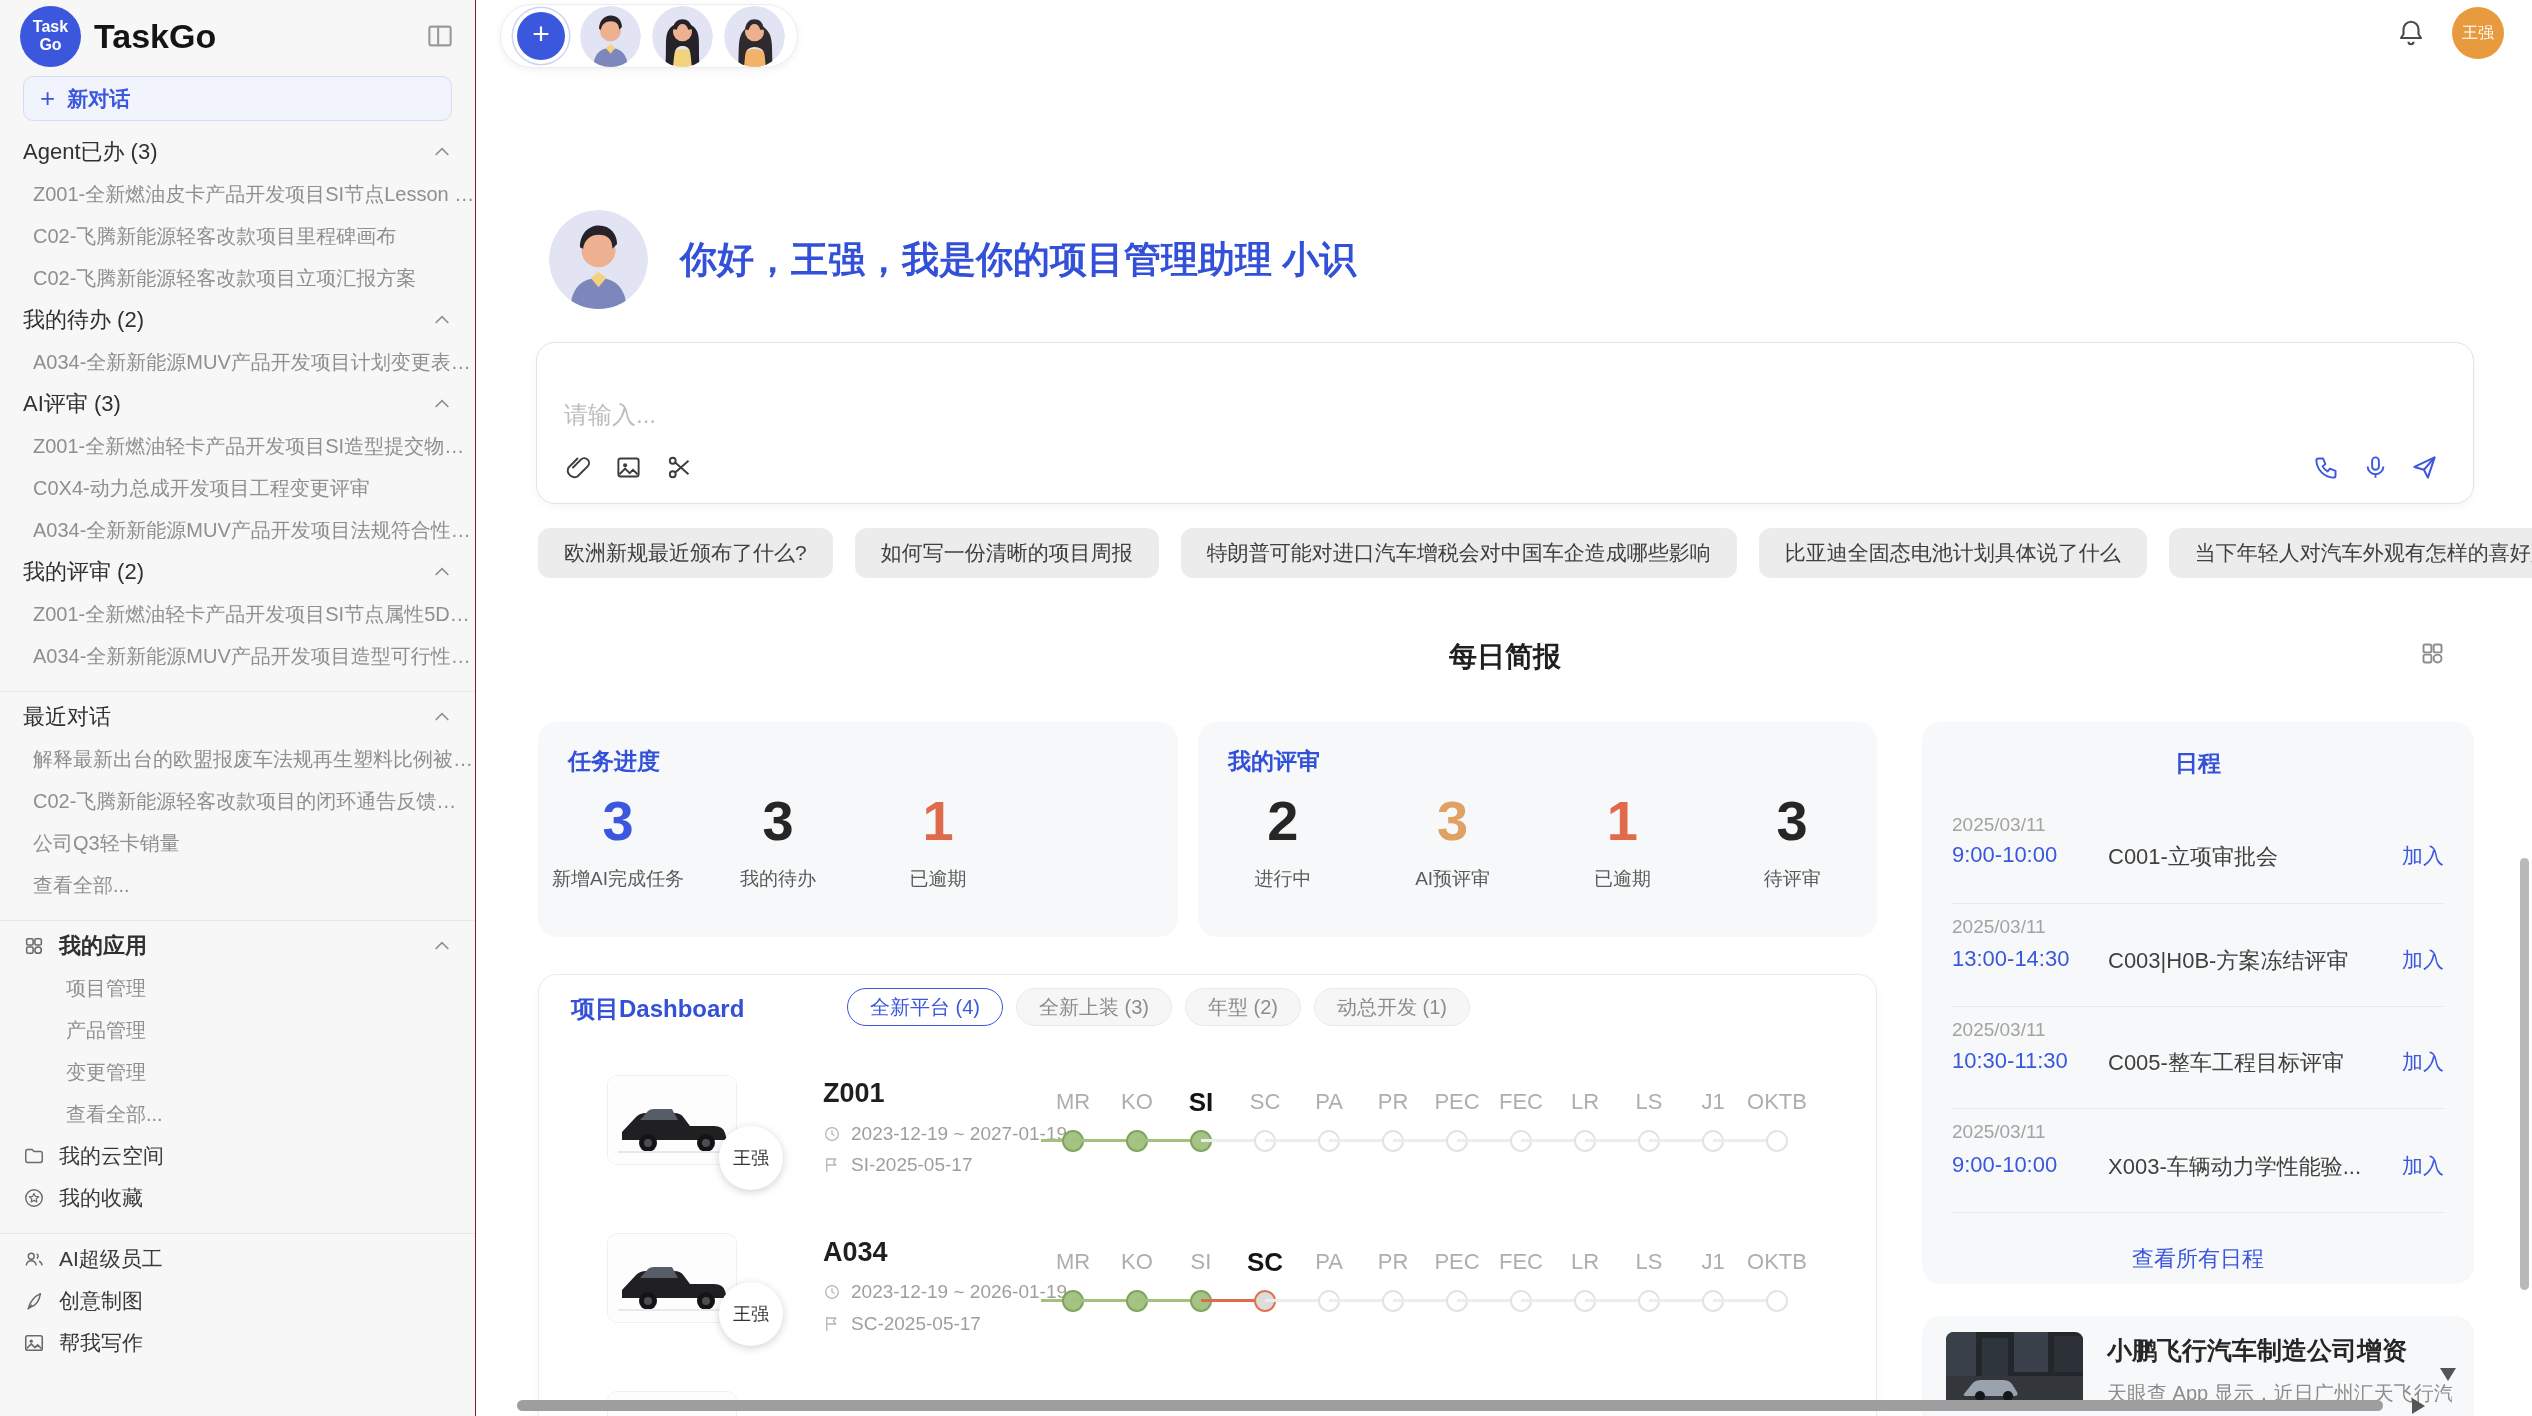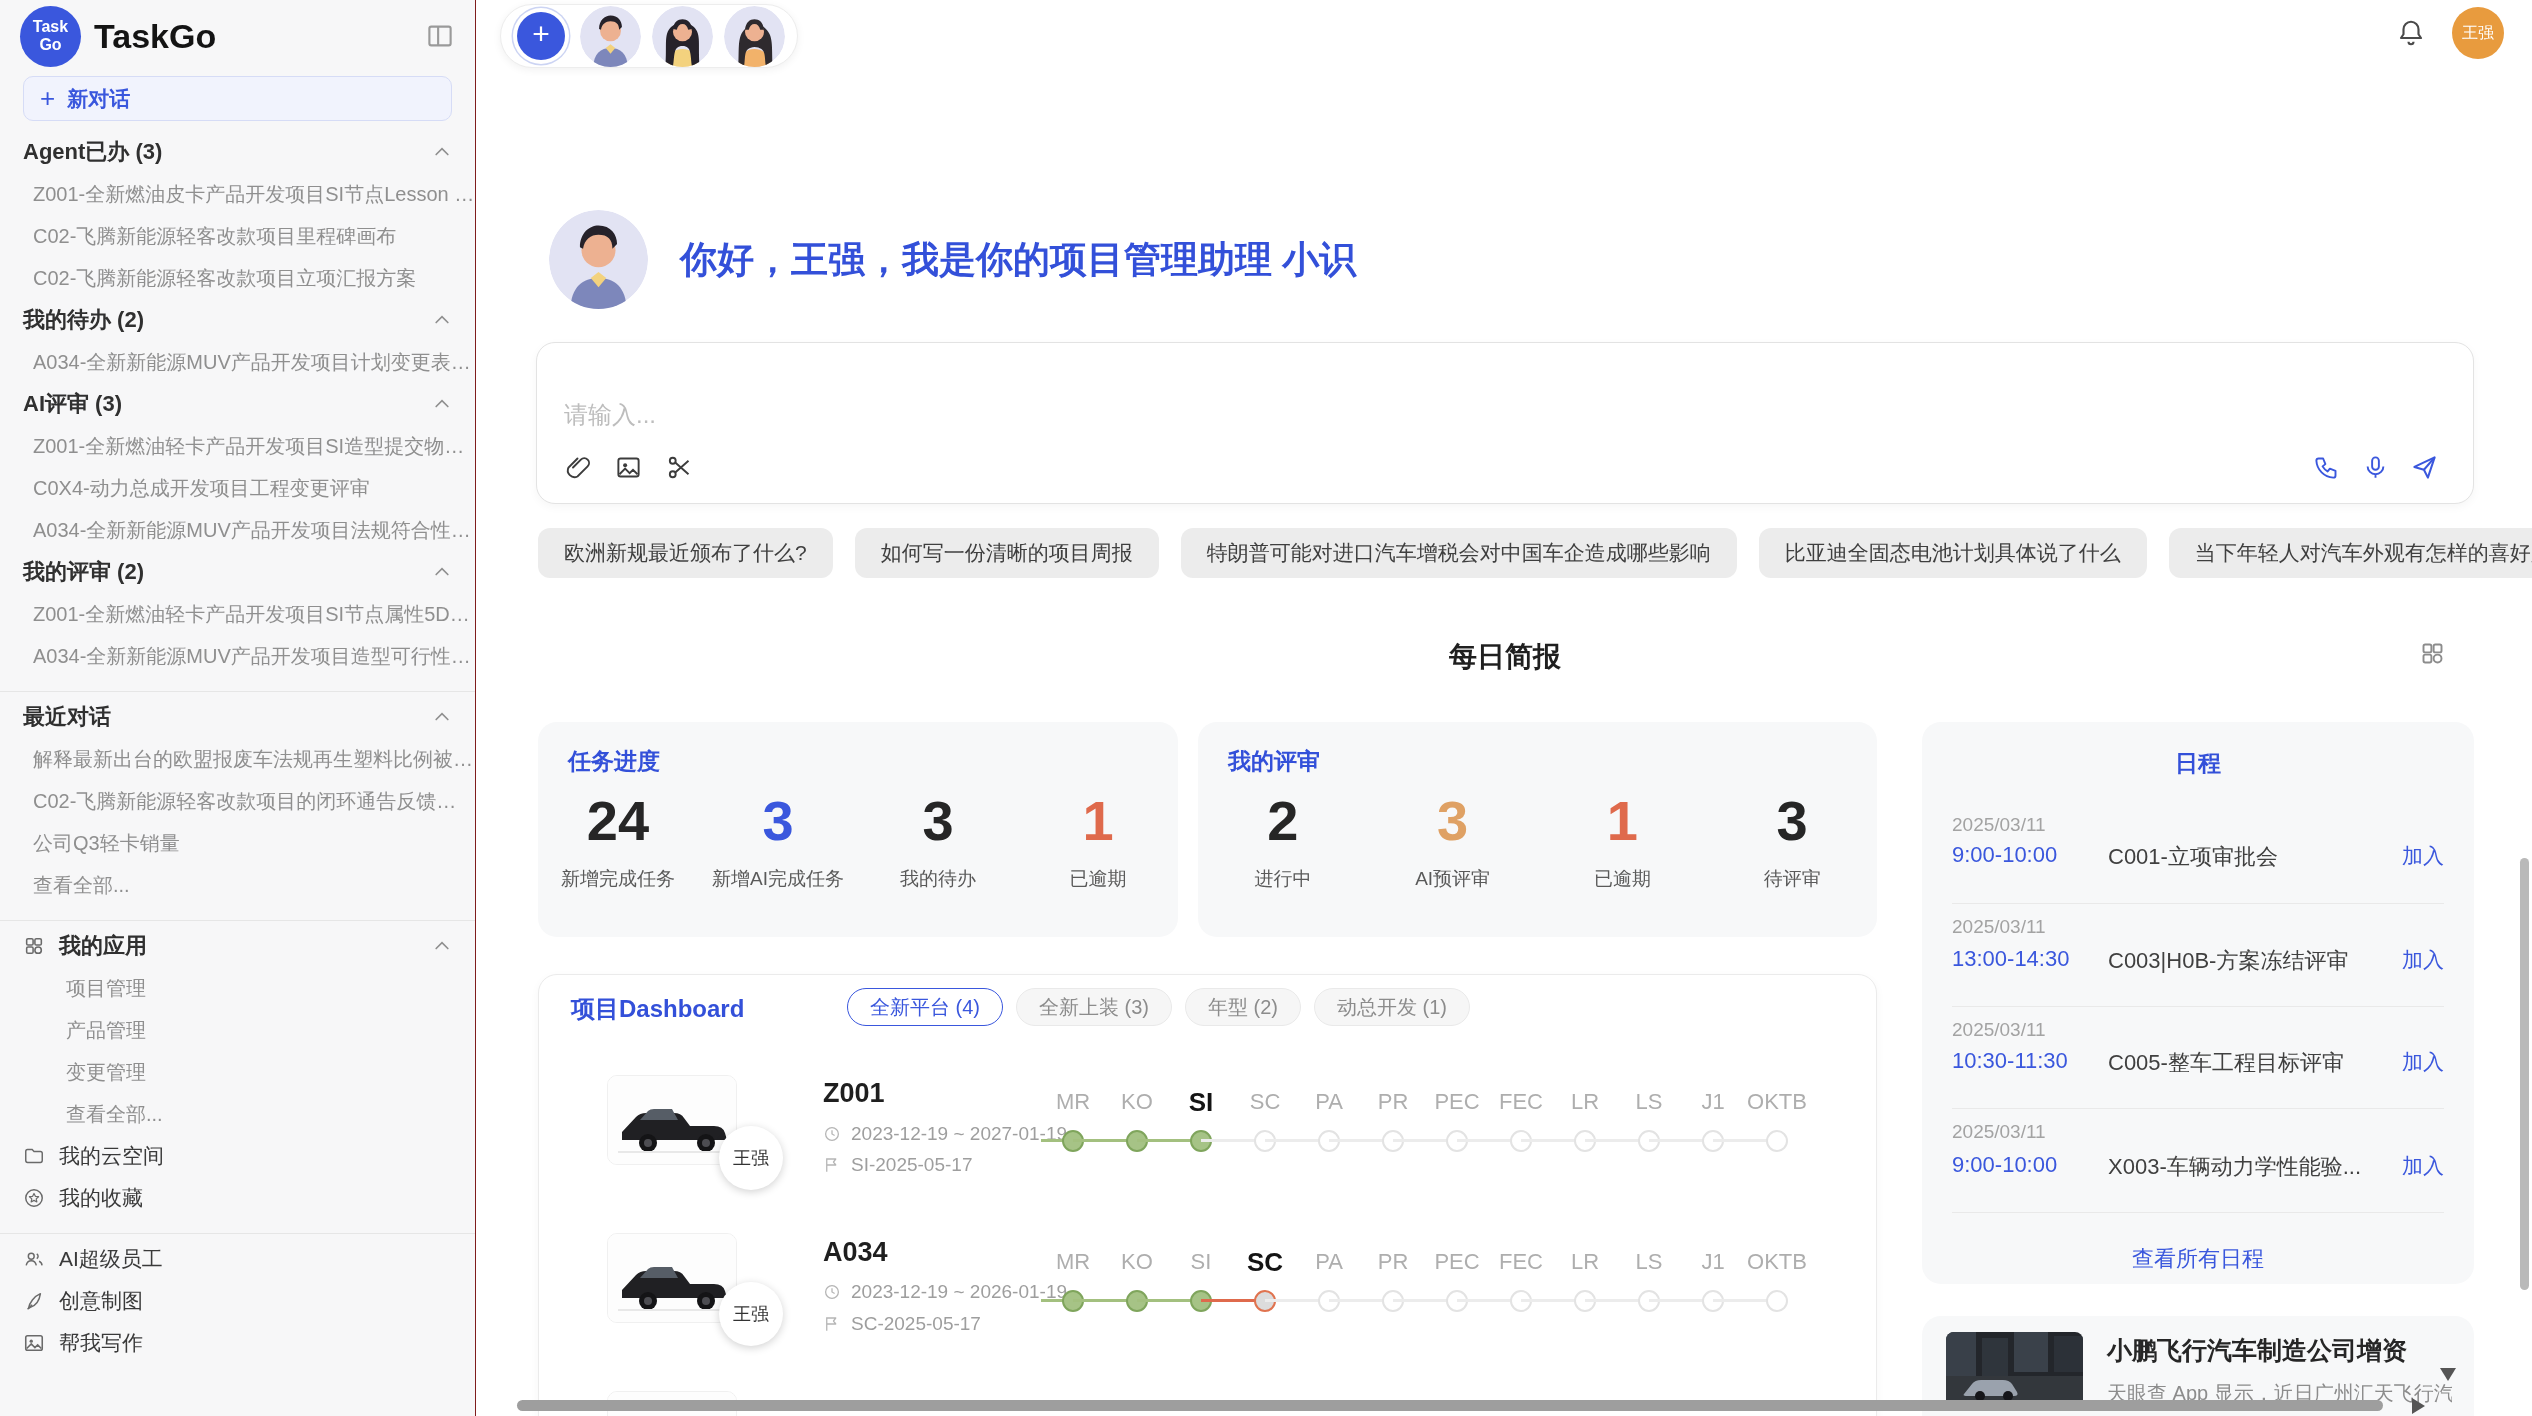--- a/index.html
+++ b/index.html
@@ -9,21 +9,21 @@
 
   
   .sidebar { position:absolute; left:0; top:0; width:476px; height:1416px; background:#f7f7f8; border-right:1px solid #7f1d1d; }
   .logo-row { display:flex; align-items:center; height:72px; padding:0 20px; }
   .logo-circle { width:61px; height:61px; border-radius:50%; background:var(--blue,#3a57dd); color:#fff; display:flex; flex-direction:column; align-items:center; justify-content:center; font-size:16px; line-height:18px; font-weight:600; }
   .app-title { font-size:34px; font-weight:700; color:#141414; margin-left:13px; flex:1; }
   .collapse-btn { width:30px; height:30px; color:#9a9a9a; cursor:pointer; }
   .new-chat { margin:4px 23px 10px; height:45px; border-radius:10px; background:#f1f3fd; border:1px solid #d6dcf6; display:flex; align-items:center; padding:0 16px; color:var(--blue,#3a57dd); font-size:21px; font-weight:600; cursor:pointer; }
   .new-chat .plus { font-size:26px; font-weight:400; margin-right:12px; }
   .side-row { height:42px; display:flex; align-items:center; padding:0 23px; }
-  .sec-header { font-size:22px; font-weight:700; color:#303030; justify-content:space-between;gap:48px; }
+  .sec-header { font-size:22px; font-weight:400; color:#303030; justify-content:space-between;gap:48px; }
   .sec-header .chev { color:#8f8f8f; width:20px; height:20px; }
   .side-item { padding-left:33px; font-size:20px; color:#8f8f8f; white-space:nowrap; overflow:hidden; text-overflow:ellipsis; display:block; line-height:42px; cursor:pointer; }
   .side-div { border:none; border-top:1px solid #e6e6e6; margin:14px 0 4px; }
   .icon-row { font-size:21px; color:#3a3a3a; gap:14px; cursor:pointer; }
   .icon-row .mini { width:22px; height:22px; color:#6a6a6a; flex:none; }
   .sub-item { padding-left:66px; }
   .apps-header { font-size:22px; font-weight:600; color:#303030; }
 
   
   .top-pill { position:absolute; left:500px; top:4px; height:64px; background:#fff; border:1px solid #ededed; border-radius:33px; box-shadow:0 2px 8px rgba(0,0,0,.06); display:flex; align-items:center; gap:11px; padding:0 12px; }
@@ -415,24 +415,20 @@
 
   <div class="briefing-title">每日简报</div>
   <svg class="briefing-grid-ic">
       <use href="#i-grid"></use>
     </svg>
 
   <div class="stat-card c1">
     <div class="stat-title">任务进度</div>
     <div class="stat-grid">
       <div>
-          <div class="stat-num">24</div>
-          <div class="stat-lab">新增完成任务</div>
-        </div>
-      <div>
           <div class="stat-num c-blue">3</div>
           <div class="stat-lab">新增AI完成任务</div>
         </div>
       <div>
           <div class="stat-num">3</div>
           <div class="stat-lab">我的待办</div>
         </div>
       <div>
           <div class="stat-num c-red">1</div>
           <div class="stat-lab">已逾期</div>

